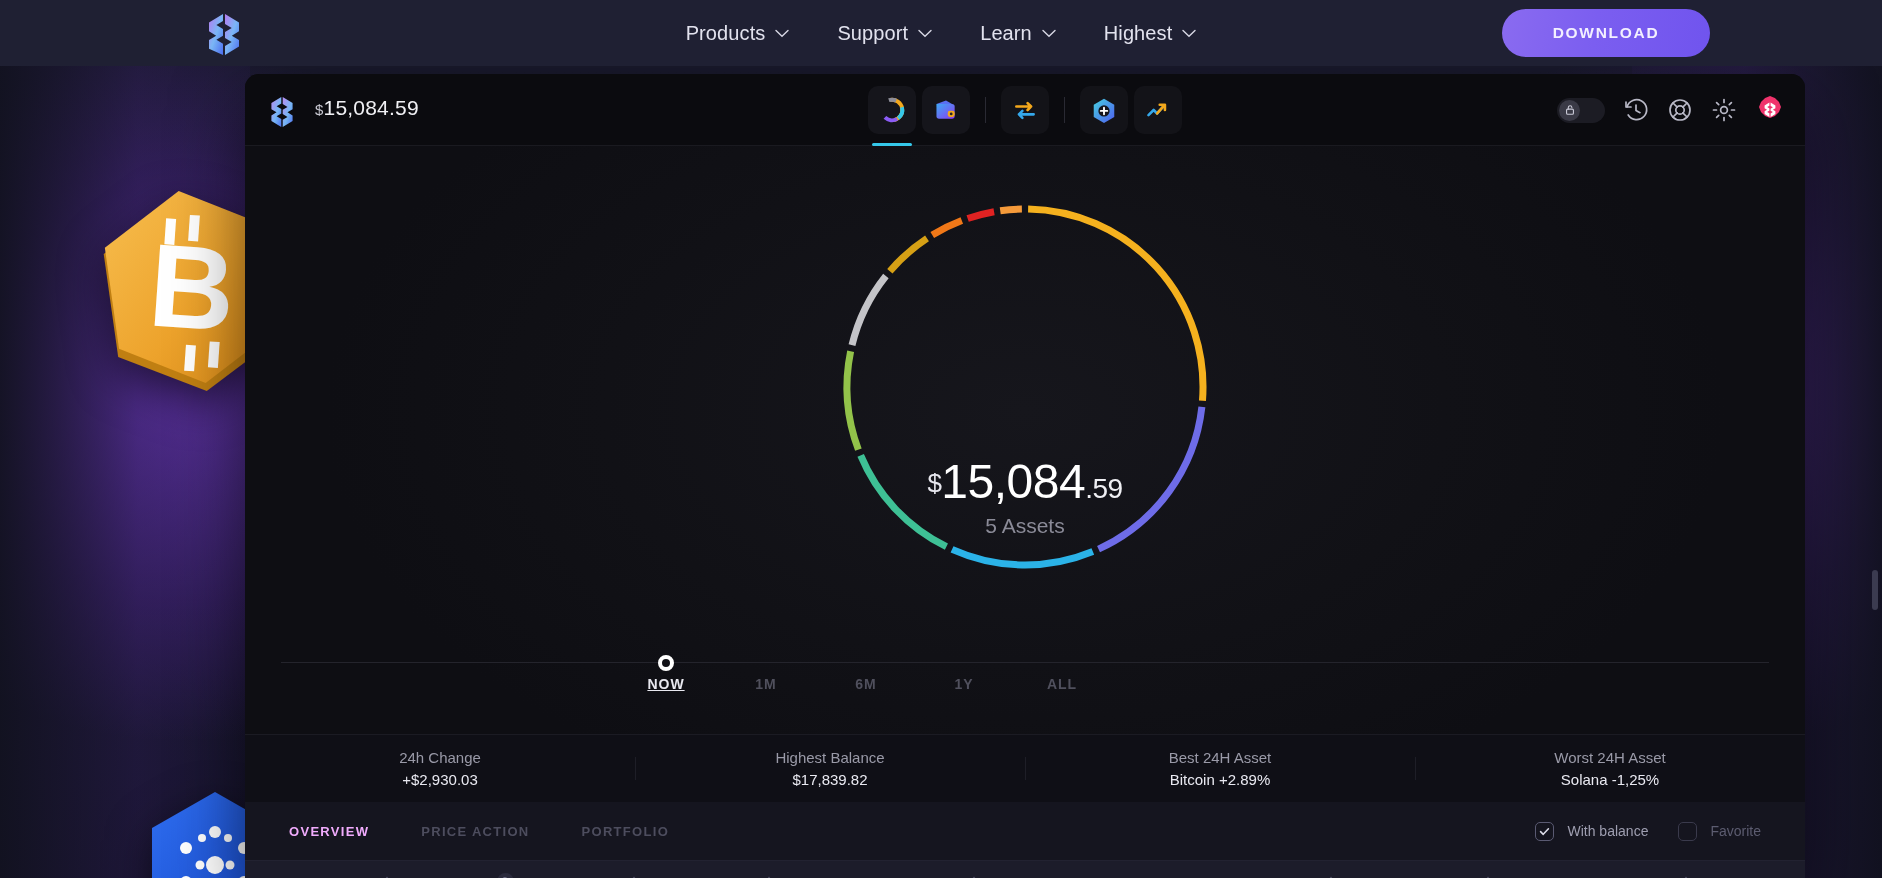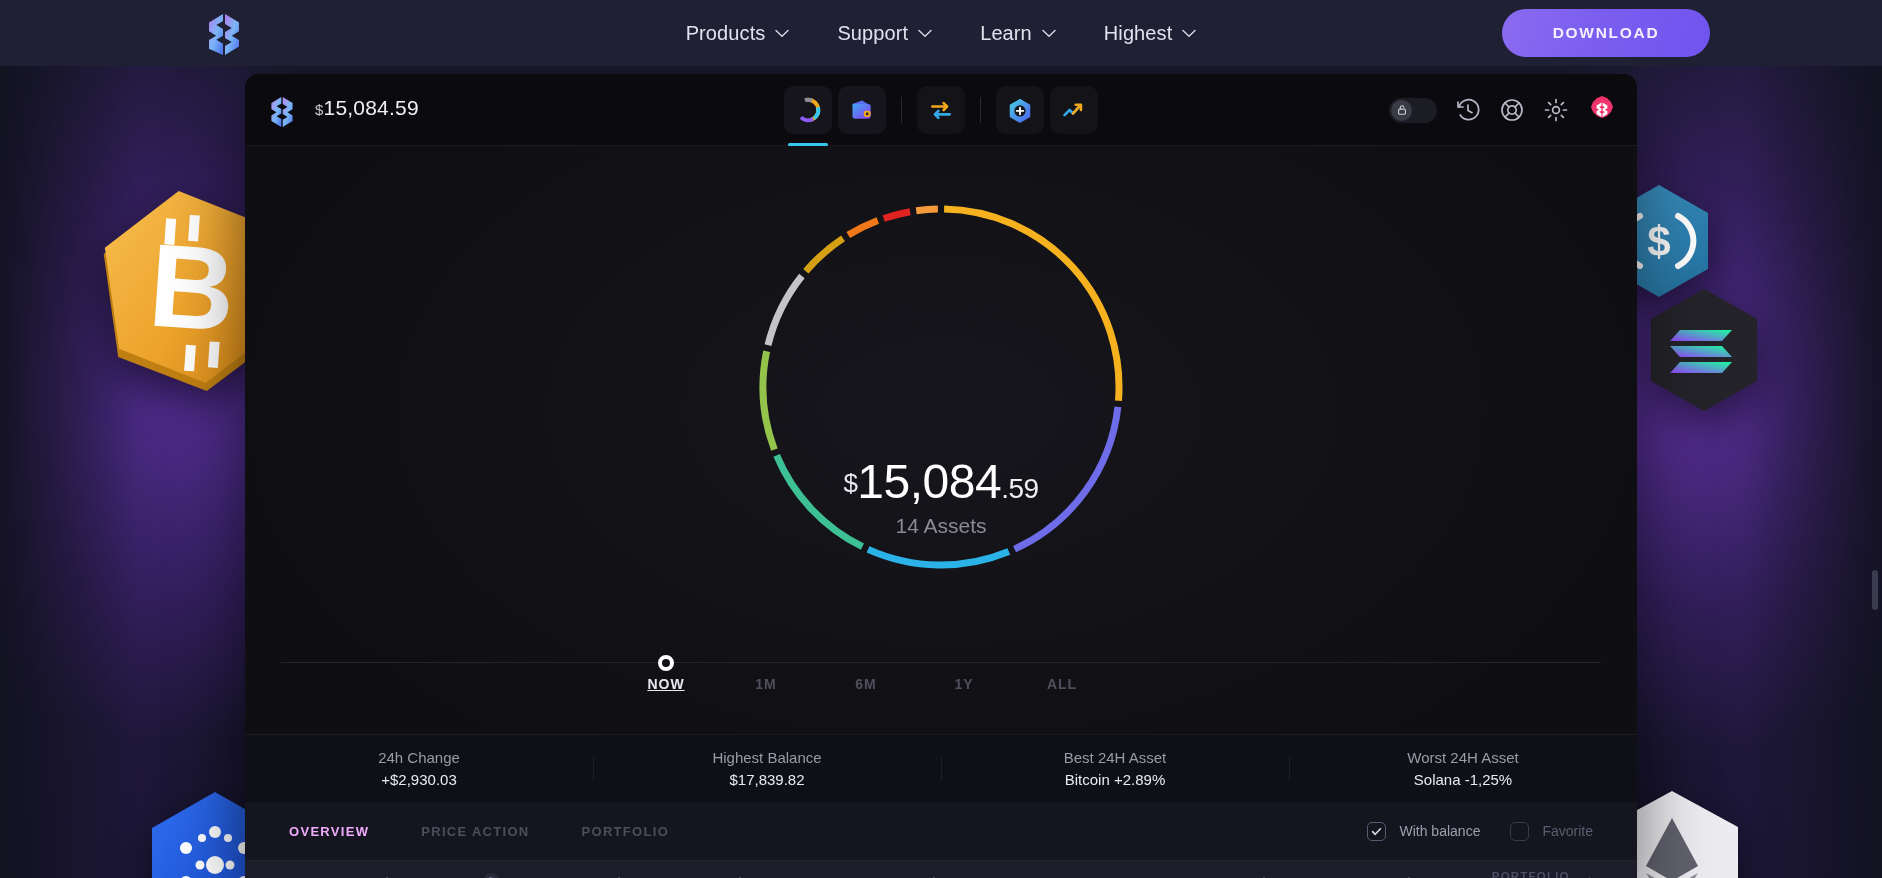--- a/index.html
+++ b/index.html
@@ -59,21 +59,21 @@
     display:flex; align-items:center; justify-content:center;
     border:none; cursor:pointer;
   }
 
   
   .token { position:absolute; z-index:30; }
   .hexwrap { width:100%; height:100%; filter:drop-shadow(0 14px 22px rgba(0,0,0,.55)); }
 
   
   #app-window {
-    position:absolute; left:245px; top:74px; width:1392px; height:804px;
+    position:absolute; left:245px; top:74px; width:1560px; height:804px;
     background:#0e0e12; border-radius:14px 14px 0 0;
     overflow:hidden; z-index:35;
     box-shadow:0 30px 70px rgba(0,0,0,.55);
   }
 
   
   #app-toolbar {
     position:relative; height:72px; background:#0b0b0f;
     border-bottom:1px solid #1a1a20;
   }
@@ -473,21 +473,21 @@
             <path d="M 79.84970729439124 99.16218932667852 A 178 178 0 0 1 117.01442826487074 66.39708033911364" fill="none" stroke="#d6a015" stroke-width="7"></path>
             <path d="M 122.26028553237742 63.067958084991716 A 178 178 0 0 1 151.79096069135178 48.60102960150934" fill="none" stroke="#f07818" stroke-width="7"></path>
             <path d="M 157.63670624896915 46.496431699406 A 178 178 0 0 1 184.09062437528655 39.704219963826944" fill="none" stroke="#e02222" stroke-width="7"></path>
             <path d="M 190.22718802910845 38.73228376400047 A 178 178 0 0 1 211.8934716541637 37.02711026216235" fill="none" stroke="#f59a3a" stroke-width="7"></path>
           </g>
       </svg>
 
       <div id="center-balance">
         <span class="cur">$</span><span>15,084</span><span class="cents">.59</span>
       </div>
-      <div id="assets-count">14 Assets</div>
+      <div id="assets-count">5 Assets</div>
 
       <div id="time-row">
         <div id="time-line"></div>
         <div class="time-opt active" style="left:330px;">
           <div class="time-dot"></div>
           <span class="lbl">NOW</span>
         </div>
         <div class="time-opt" style="left:430px;">
           <span class="lbl">1M</span>
         </div>

